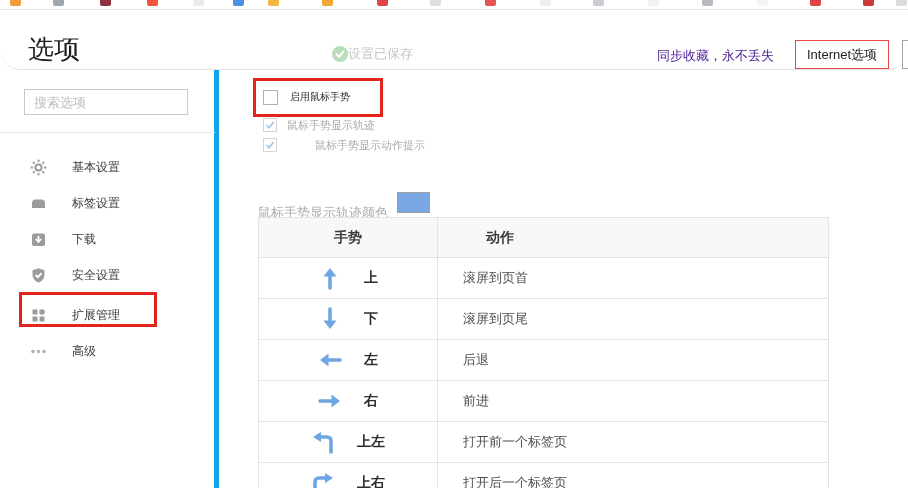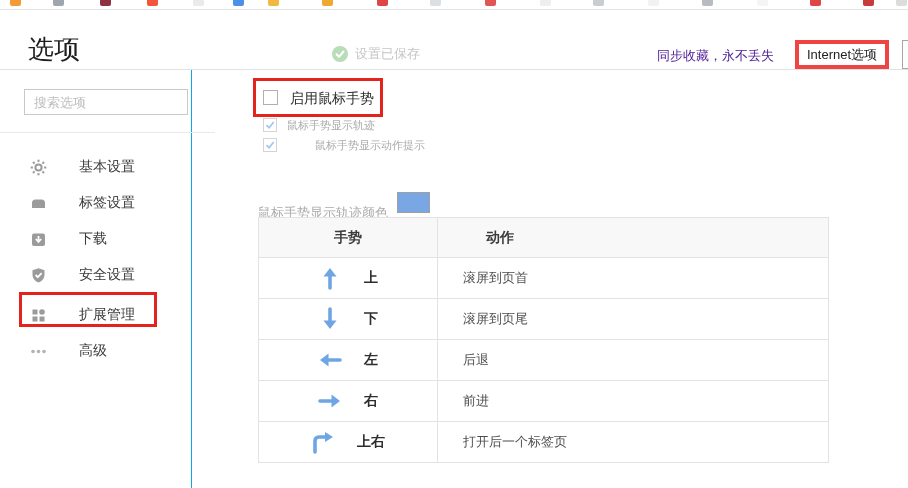--- a/index.html
+++ b/index.html
@@ -6,60 +6,60 @@
   html,body { width:908px; height:488px; overflow:hidden; background:#fff;
     font-family:"Liberation Sans","DejaVu Sans",sans-serif; position:relative; }
 
   
   .top-strip { position:absolute; left:0; top:0; width:908px; height:10px;
     background:#fff; border-bottom:1px solid #e3e3e3; overflow:hidden; z-index:3; }
   .favicon { position:absolute; top:-4px; width:11px; height:10px; border-radius:2px; }
 
   
   .header { position:absolute; left:0; top:11px; width:908px; height:59px;
-    background:#fff; border-bottom:1px solid #e2e2e2; z-index:2; }
+    background:#fff; border-bottom:1px solid #e2e2e2; z-index:2;border-radius:21px; }
   .page-title { position:absolute; left:28px; top:21px; font-size:26px; color:#1e1e1e; }
-  .saved { position:absolute; left:332px; top:34px; display:flex; align-items:center; gap:7px;
+  .saved { position:absolute; left:332px; top:34px; display:flex; align-items:center; 
     color:#c6c6c6; font-size:13px; }
   .saved-circle { width:16px; height:16px; border-radius:50%; background:#b9dcb9;
     display:flex; align-items:center; justify-content:center; }
   .sync-link { position:absolute; left:657px; top:36px; font-size:13px; color:#4c1d95;
     cursor:pointer; text-decoration:none; }
   .btn-internet { position:absolute; left:795px; top:29px; width:94px; height:29px;
-    border:4px solid #ef4444; background:#fff; font-size:13px; color:#222;
+    border:1px solid #ef4444; background:#fff; font-size:13px; color:#222;
     display:flex; align-items:center; justify-content:center; cursor:pointer; }
   .btn-partial { position:absolute; left:902px; top:29px; width:30px; height:29px;
     border:1px solid #a6a6a6; background:#fff; cursor:pointer; }
 
   
-  .sidebar { position:absolute; left:0; top:70px; width:192px; height:418px;
-    border-right:1px solid #0ea5e9; background:#fff; }
+  .sidebar { position:absolute; left:0; top:70px; width:219px; height:418px;
+    border-right:5px solid #0ea5e9; background:#fff; }
   .search-input { position:absolute; left:24px; top:19px; width:164px; height:26px;
     border:1px solid #c9c9c9; font-size:13px; padding:0 9px; color:#333; outline:none; }
   .search-input::placeholder { color:#bdbdbd; }
   .sidebar-divider { position:absolute; left:0; top:62px; width:215px; height:1px; background:#e9e9e9; }
   .menu { position:absolute; left:0; top:79px; width:215px; }
   .menu-item { height:36px; display:flex; align-items:center; padding-left:30px; cursor:pointer; }
   .menu-item .mi-icon { width:17px; height:17px; display:flex; align-items:center; justify-content:center; }
-  .menu-item .mi-label { margin-left:32px; font-size:14px; color:#3a3a3a; }
+  .menu-item .mi-label { margin-left:25px; font-size:12px; color:#3a3a3a; }
   .menu-item.active { background:#ececec; }
   .menu-item.active .mi-label { font-weight:bold; color:#101010; }
   .menu-item.gap { margin-top:4px; }
 
   
   .annot { position:absolute; border:3px solid #e2241d; background:transparent; z-index:6; }
   .annot-sidebar { left:19px; top:292px; width:138px; height:35px; }
   .annot-enable { left:253px; top:78px; width:130px; height:39px; }
 
   
   .checkbox { position:absolute; background:#fff; display:flex; align-items:center; justify-content:center; cursor:pointer; }
   .cb-enable { left:263px; top:90px; width:15px; height:15px; border:1px solid #b0b0b0; }
   .cb-sub { width:14px; height:14px; border:1px solid #d4d4d4; }
   .cb-sub-1 { left:263px; top:118px; } .cb-sub-2 { left:263px; top:138px; }
-  .lbl-enable { position:absolute; left:290px; top:90px; font-size:14px; color:#2c2c2c; }
+  .lbl-enable { position:absolute; left:290px; top:90px; font-size:10px; color:#2c2c2c; }
   .lbl-sub { position:absolute; left:287px; font-size:11px; color:#ababab; }
   .lbl-sub-1 { top:118px; } .lbl-sub-2 { top:138px;margin-left:28px; }
   .lbl-color { position:absolute; left:258px; top:204px; font-size:13px; color:#ababab; }
   .color-swatch { position:absolute; left:397px; top:192px; width:33px; height:21px;
     border:1px solid #a0a0a0; cursor:pointer; }
 
   
   .gtable { position:absolute; left:258px; top:217px; width:571px; border-collapse:collapse; }
   .gtable th, .gtable td { border:1px solid #e3e3e3; }
   .gtable th { height:40px; background:#f8f8f8; font-size:14px; color:#3c3c3c; font-weight:bold; }
@@ -275,20 +275,34 @@
       <span class="g-label">右</span>
     </div>
         </td>
     <td class="td-action">前进</td>
   </tr>
   <tr>
     <td class="td-gesture">
           <div class="gcell">
       <span class="arrow-icon">
         <svg width="24" height="24" viewBox="0 0 24 24">
+                <path d="M20 22 V11 Q20 7 16 7 H9" stroke="#6fa5e2" stroke-width="3.6" fill="none" stroke-linecap="round" stroke-linejoin="round"></path>
+                <path d="M2 7 L10 2 V12 Z" fill="#6fa5e2"></path>
+              </svg>
+      </span>
+      <span class="g-label">上左</span>
+    </div>
+        </td>
+    <td class="td-action">打开前一个标签页</td>
+  </tr>
+  <tr>
+    <td class="td-gesture">
+          <div class="gcell">
+      <span class="arrow-icon">
+        <svg width="24" height="24" viewBox="0 0 24 24">
                 <path d="M4 22 V11 Q4 7 8 7 H15" stroke="#6fa5e2" stroke-width="3.6" fill="none" stroke-linecap="round" stroke-linejoin="round"></path>
                 <path d="M22 7 L14 2 V12 Z" fill="#6fa5e2"></path>
               </svg>
       </span>
       <span class="g-label">上右</span>
     </div>
         </td>
     <td class="td-action">打开后一个标签页</td>
   </tr>
 </tbody>

